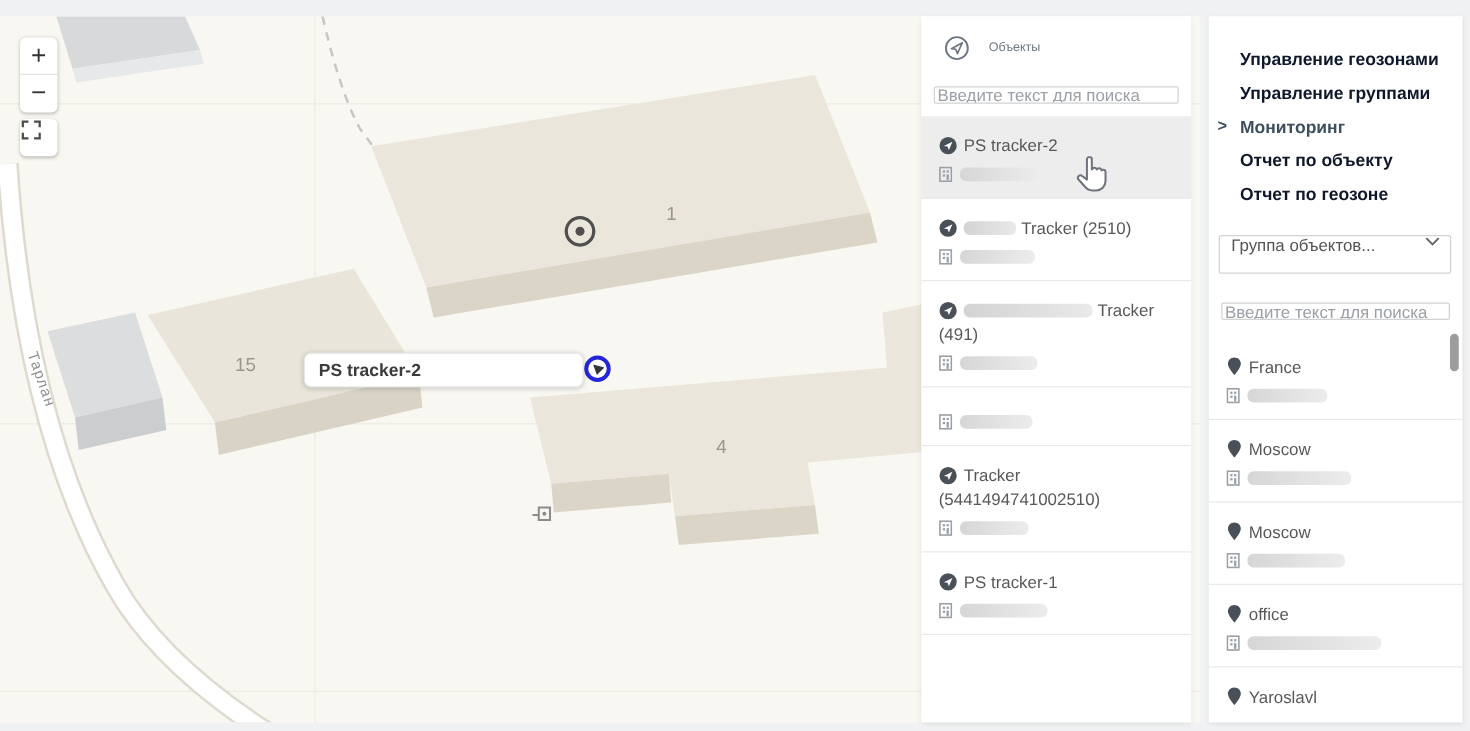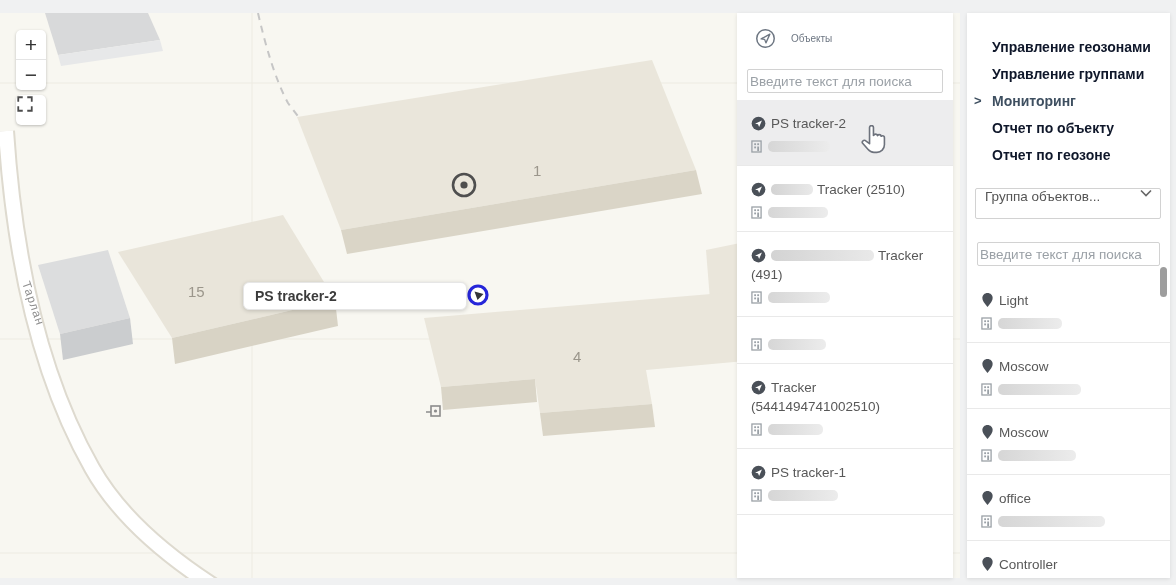--- a/index.html
+++ b/index.html
@@ -41,21 +41,21 @@
     position:absolute;top:13px;height:565px;background:#fff;
     box-shadow:0 1px 4px rgba(0,0,0,.10);box-sizing:border-box;overflow:hidden;
   }
   .panel-objects{left:737px;width:216px;}
   .panel-nav{left:967px;width:203px;}
   .obj-header{
     height:50px;display:flex;align-items:center;padding-left:18px;gap:15px;
     color:#6d7682;font-size:10px;
   }
   .search-box{
-    margin:6px 10px 0 10px;height:24px;border:1px solid #d2d2d2;border-radius:2px;
+    margin:6px 10px 0 10px;height:14px;border:1px solid #d2d2d2;border-radius:2px;
     box-sizing:border-box;width:calc(100% - 20px);
     font-size:13.5px;color:#444;padding:0 2px;outline:none;
     font-family:"Liberation Sans", sans-serif;
   }
   .search-box::placeholder{color:#9aa0a6;}
   .obj-list{margin-top:7px;}
   .list-item{
     padding:14px 14px 12px 14px;border-bottom:1px solid #e9e9e9;cursor:pointer;
   }
   .list-item.selected{background:#ededee;}
@@ -328,21 +328,21 @@
   </div>
 
   <input class="search-box nav-search" type="text" placeholder="Введите текст для поиска" style="">
 
   <div class="geo-list">
 
     <div class="list-item">
       <span class="item-name">
         <svg class="glyph" width="13" height="16" viewBox="0 0 24 28">
           <path d="M12 1 C6.5 1 2.5 5.2 2.5 10.3 C2.5 16.7 12 27 12 27 S21.5 16.7 21.5 10.3 C21.5 5.2 17.5 1 12 1 Z" fill="#4a5058"></path>
-        </svg><span>Light</span>
+        </svg><span>France</span>
       </span>
       <span class="item-sub">
         <svg width="11" height="13" viewBox="0 0 12 14">
           <rect x="1" y="1" width="10" height="12" fill="none" stroke="#9aa0a6" stroke-width="1.4"></rect>
           <rect x="3.5" y="3.5" width="2" height="2" fill="#9aa0a6"></rect>
             <rect x="6.8" y="3.5" width="2" height="2" fill="#9aa0a6"></rect>
           <rect x="3.5" y="7" width="2" height="2" fill="#9aa0a6"></rect>
             <rect x="6.8" y="7" width="2" height="5" fill="#9aa0a6"></rect>
         </svg>
         <span class="blur-bar" style="width:64px"></span>
@@ -400,21 +400,21 @@
             <rect x="6.8" y="7" width="2" height="5" fill="#9aa0a6"></rect>
         </svg>
         <span class="blur-bar" style="width:107px"></span>
       </span>
     </div>
 
     <div class="list-item">
       <span class="item-name">
         <svg class="glyph" width="13" height="16" viewBox="0 0 24 28">
           <path d="M12 1 C6.5 1 2.5 5.2 2.5 10.3 C2.5 16.7 12 27 12 27 S21.5 16.7 21.5 10.3 C21.5 5.2 17.5 1 12 1 Z" fill="#4a5058"></path>
-        </svg><span>Controller</span>
+        </svg><span>Yaroslavl</span>
       </span>
 
     </div>
 
   </div>
   <div class="scroll-thumb"></div>
 </div>
 
 <div class="hand-cursor">
   <svg width="26" height="30" viewBox="0 0 22 26">

